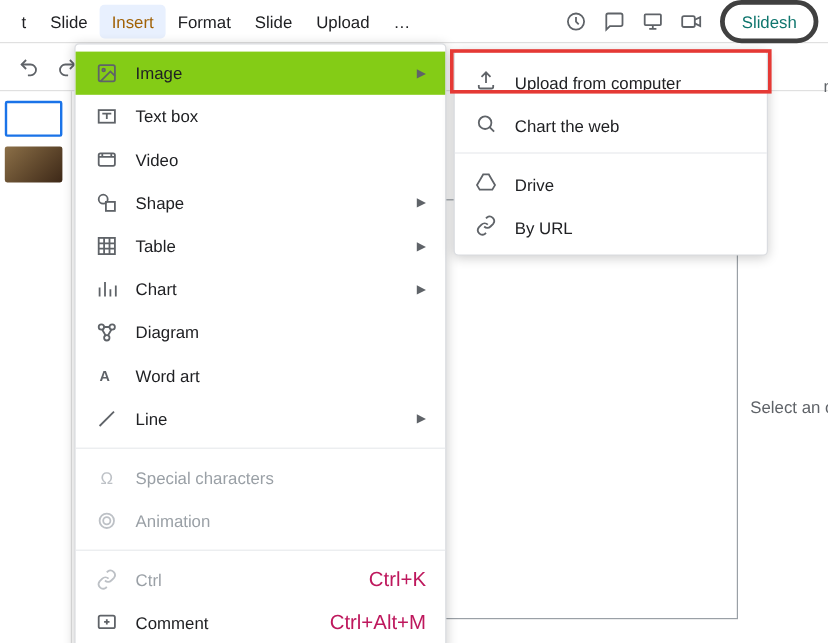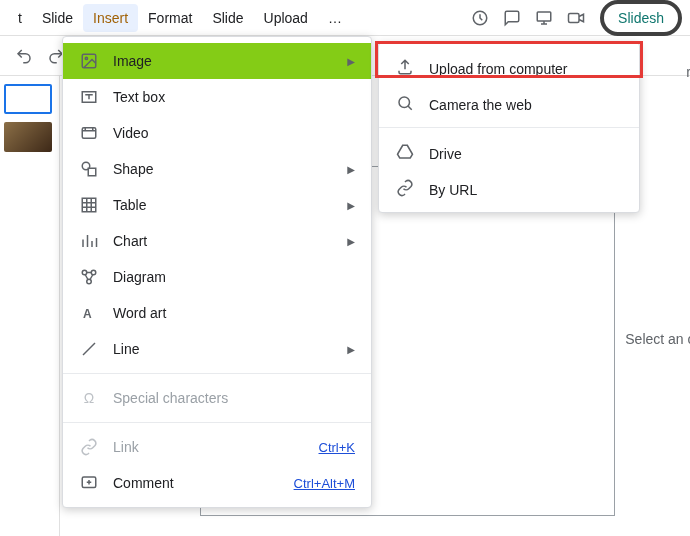--- a/index.html
+++ b/index.html
@@ -26,21 +26,21 @@
     .right-text2 { position: absolute; top: 295px; right: -24px; white-space: nowrap; }
     
     .dropdown { position: absolute; top: 36px; left: 62px; width: 310px; background: #fff; border: 1px solid #dadce0; border-radius: 4px; box-shadow: 0 2px 10px rgba(0,0,0,0.2); padding: 6px 0; z-index: 10; }
     .dropdown-item { display: flex; align-items: center; padding: 8px 16px; font-size: 14px; color: #202124; cursor: pointer; }
     .dropdown-item.highlighted { background: #84cc16; }
     .dropdown-item.disabled { color: #9aa0a6; }
     .dropdown-icon { width: 20px; height: 20px; margin-right: 14px; display: flex; align-items: center; justify-content: center; color: #5f6368; flex-shrink: 0; }
     .dropdown-item.disabled .dropdown-icon { color: #bdc1c6; }
     .dropdown-label { flex: 1; }
     .dropdown-arrow { color: #5f6368; font-size: 10px; }
-    .dropdown-shortcut { color: #1d4ed8; font-size: 13px; margin-left: auto; text-decoration: underline; }
+    .dropdown-shortcut { color: #be185d; font-size: 17px; margin-left: auto; }
     .dropdown-divider { height: 1px; background: #e8eaed; margin: 6px 0; }
     
     .submenu { position: absolute; top: 42px; left: 378px; width: 262px; background: #fff; border: 1px solid #dadce0; border-radius: 4px; box-shadow: 0 2px 10px rgba(0,0,0,0.2); padding: 6px 0; z-index: 11; }
     .submenu-item { display: flex; align-items: flex-end; padding: 8px 16px; font-size: 14px; color: #202124; cursor: pointer; }
     .submenu-icon { width: 20px; height: 20px; margin-right: 14px; display: flex; align-items: center; justify-content: center; color: #5f6368; flex-shrink: 0; }
     
     .highlight-box { position: absolute; border: 3px solid #e53935; pointer-events: none; z-index: 20; }
     
     svg { width: 18px; height: 18px; }
     .selection-box { position: absolute; top: 90px; left: 140px; width: 415px; height: 350px; border: 1px solid #9aa0a6; background: #fff; }
@@ -198,29 +198,38 @@
         </svg>
       </span>
     <span class="dropdown-label">Line</span>
     <span class="dropdown-arrow">▶</span>
   </div>
   <div class="dropdown-divider"></div>
   <div class="dropdown-item disabled">
     <span class="dropdown-icon">Ω</span>
     <span class="dropdown-label">Special characters</span>
   </div>
+  <div class="dropdown-item disabled">
+    <span class="dropdown-icon">
+        <svg viewBox="0 0 24 24" fill="none" stroke="currentColor" stroke-width="2">
+          <circle cx="12" cy="12" r="4"></circle>
+          <circle cx="12" cy="12" r="8"></circle>
+        </svg>
+      </span>
+    <span class="dropdown-label">Animation</span>
+  </div>
   <div class="dropdown-divider"></div>
   <div class="dropdown-item disabled">
     <span class="dropdown-icon">
         <svg viewBox="0 0 24 24" fill="none" stroke="currentColor" stroke-width="2">
           <path d="M10 13a5 5 0 0 0 7 0l3-3a5 5 0 0 0-7-7l-1 1"></path>
           <path d="M14 11a5 5 0 0 0-7 0l-3 3a5 5 0 0 0 7 7l1-1"></path>
         </svg>
       </span>
-    <span class="dropdown-label">Link</span>
+    <span class="dropdown-label">Ctrl</span>
     <span class="dropdown-shortcut">Ctrl+K</span>
   </div>
   <div class="dropdown-item">
     <span class="dropdown-icon">
         <svg viewBox="0 0 24 24" fill="none" stroke="currentColor" stroke-width="2">
           <rect x="3" y="4" width="18" height="14" rx="2"></rect>
           <path d="M12 8v6M9 11h6"></path>
         </svg>
       </span>
     <span class="dropdown-label">Comment</span>
@@ -238,21 +247,21 @@
       </span>
     <span>Upload from computer</span>
   </div>
   <div class="submenu-item">
     <span class="submenu-icon">
         <svg viewBox="0 0 24 24" fill="none" stroke="currentColor" stroke-width="2">
           <circle cx="11" cy="11" r="7"></circle>
           <path d="M21 21l-5-5"></path>
         </svg>
       </span>
-    <span>Camera the web</span>
+    <span>Chart the web</span>
   </div>
   <div class="dropdown-divider"></div>
   <div class="submenu-item">
     <span class="submenu-icon">
         <svg viewBox="0 0 24 24" fill="none" stroke="currentColor" stroke-width="2">
           <path d="M9 3h6l7 12-3 5H5l-3-5z M9 3L2 15M15 3l7 12"></path>
         </svg>
       </span>
     <span>Drive</span>
   </div>

